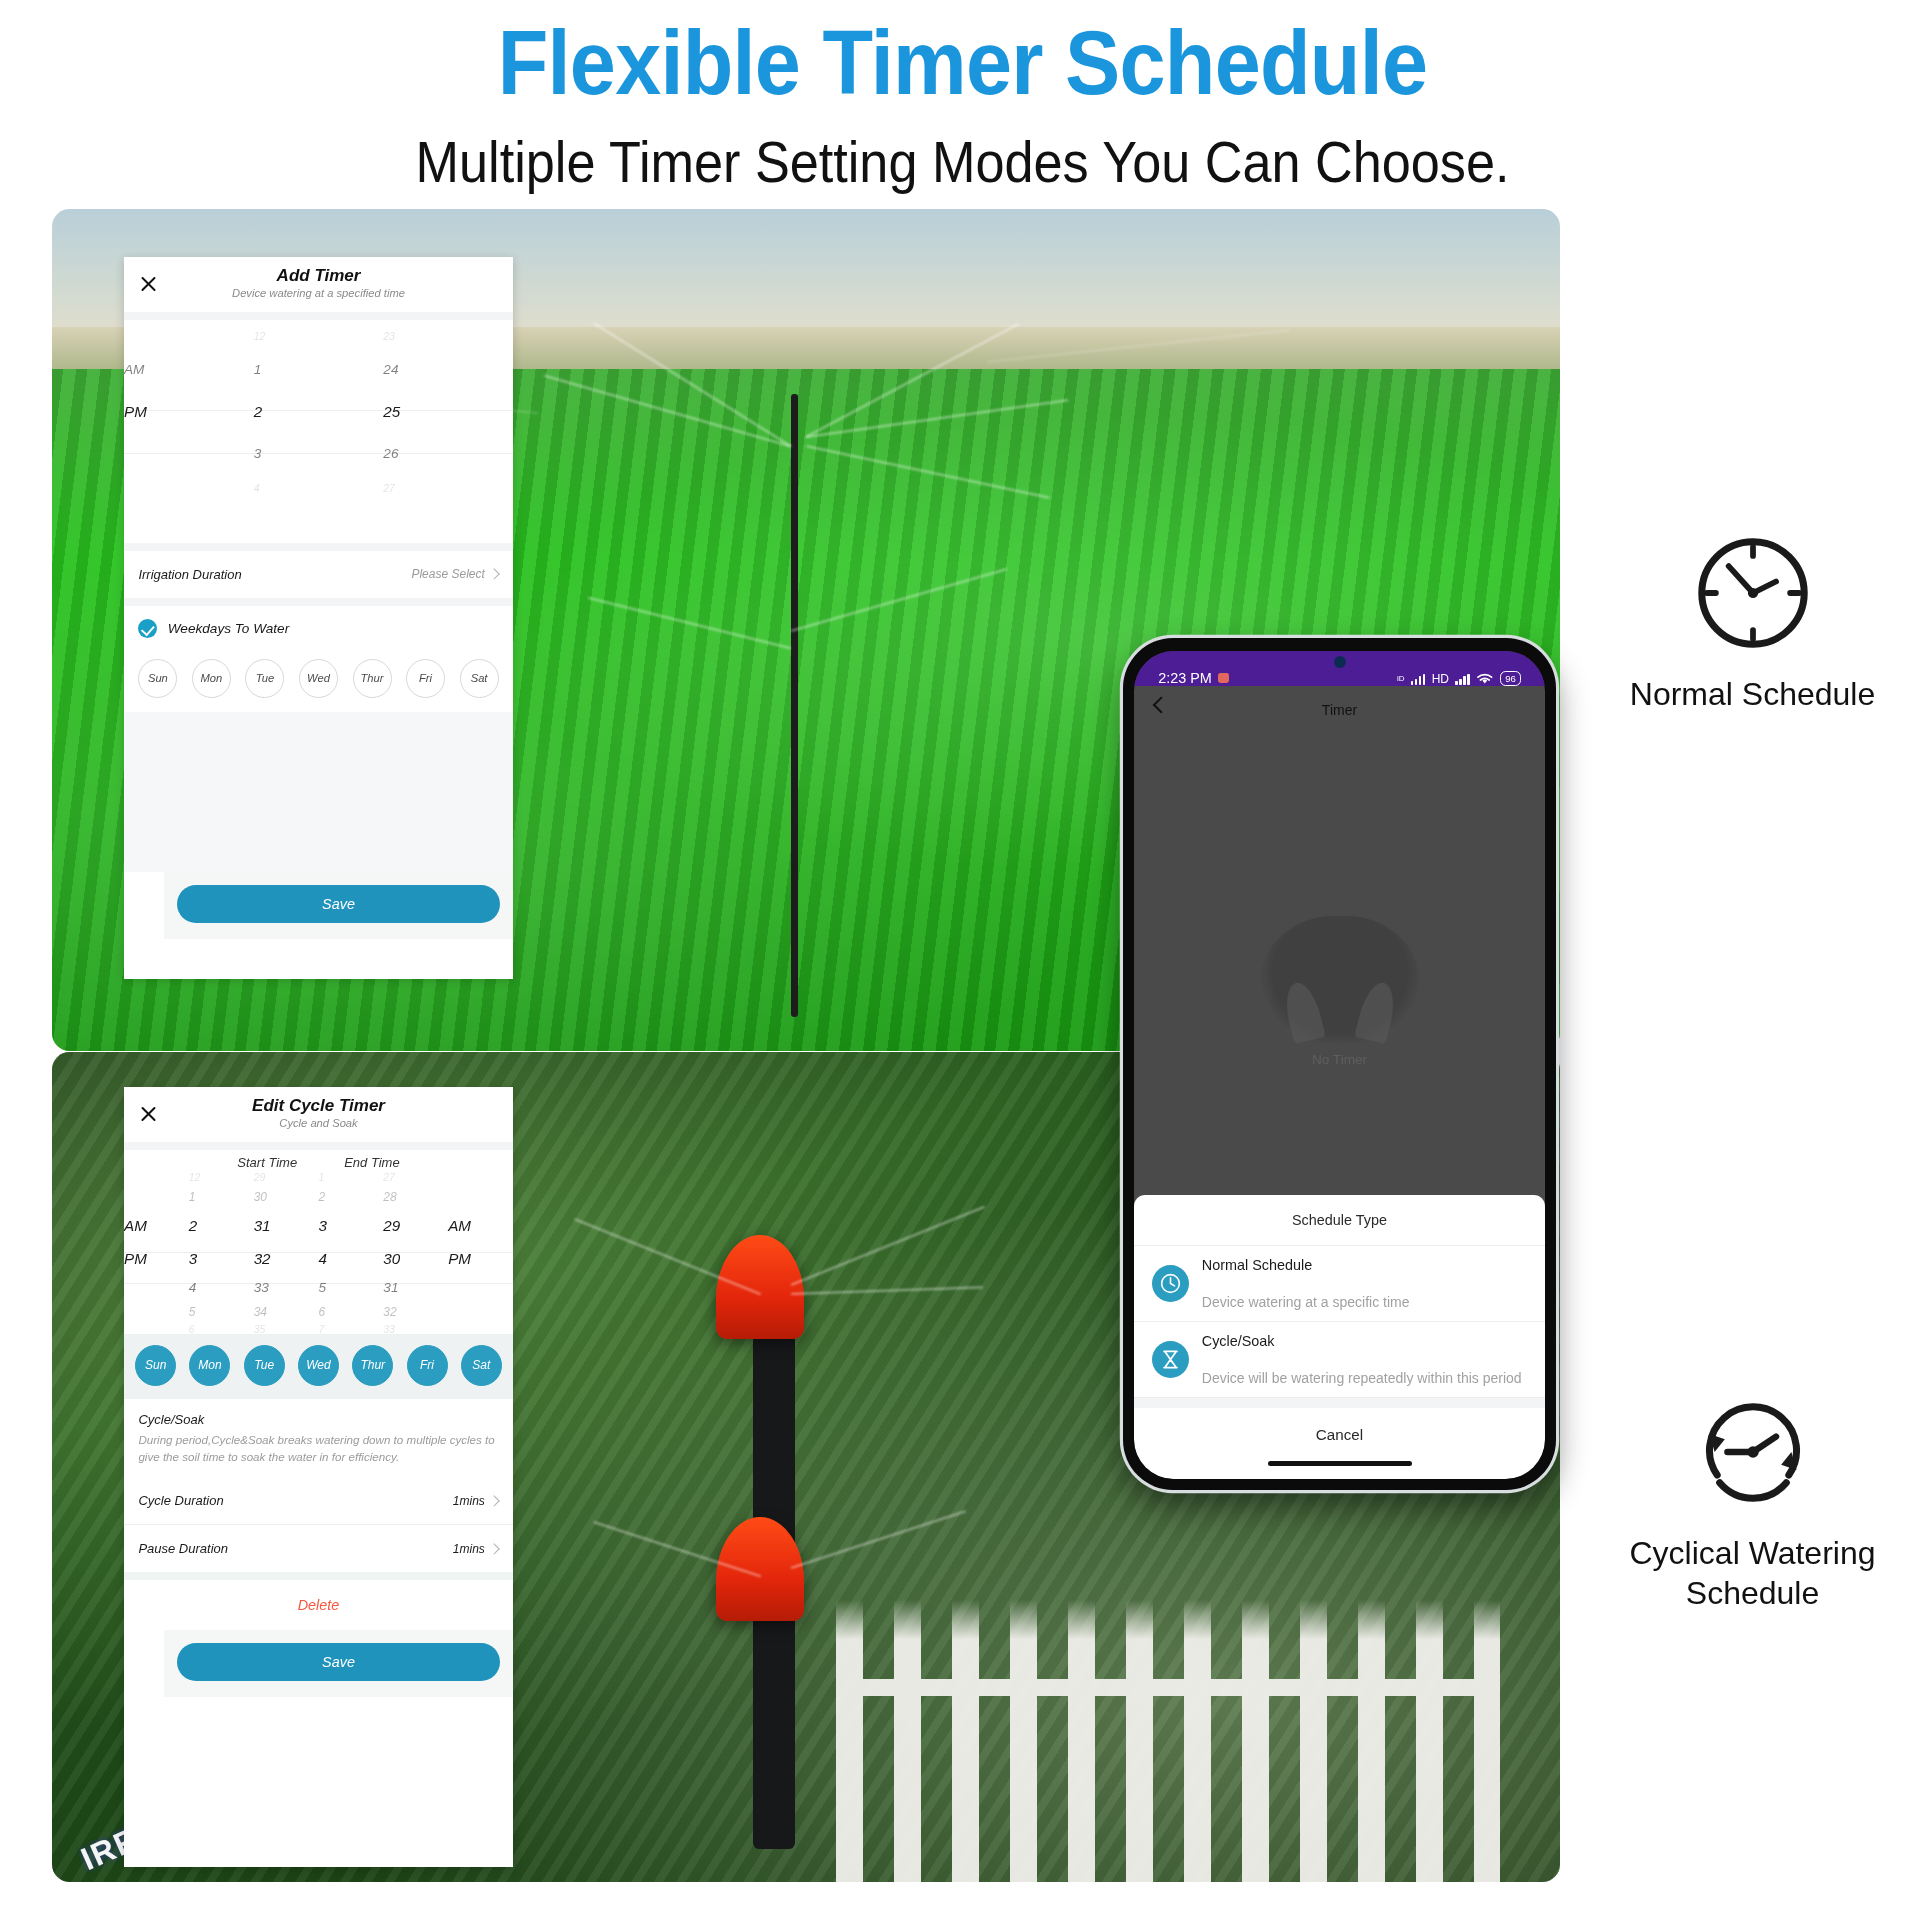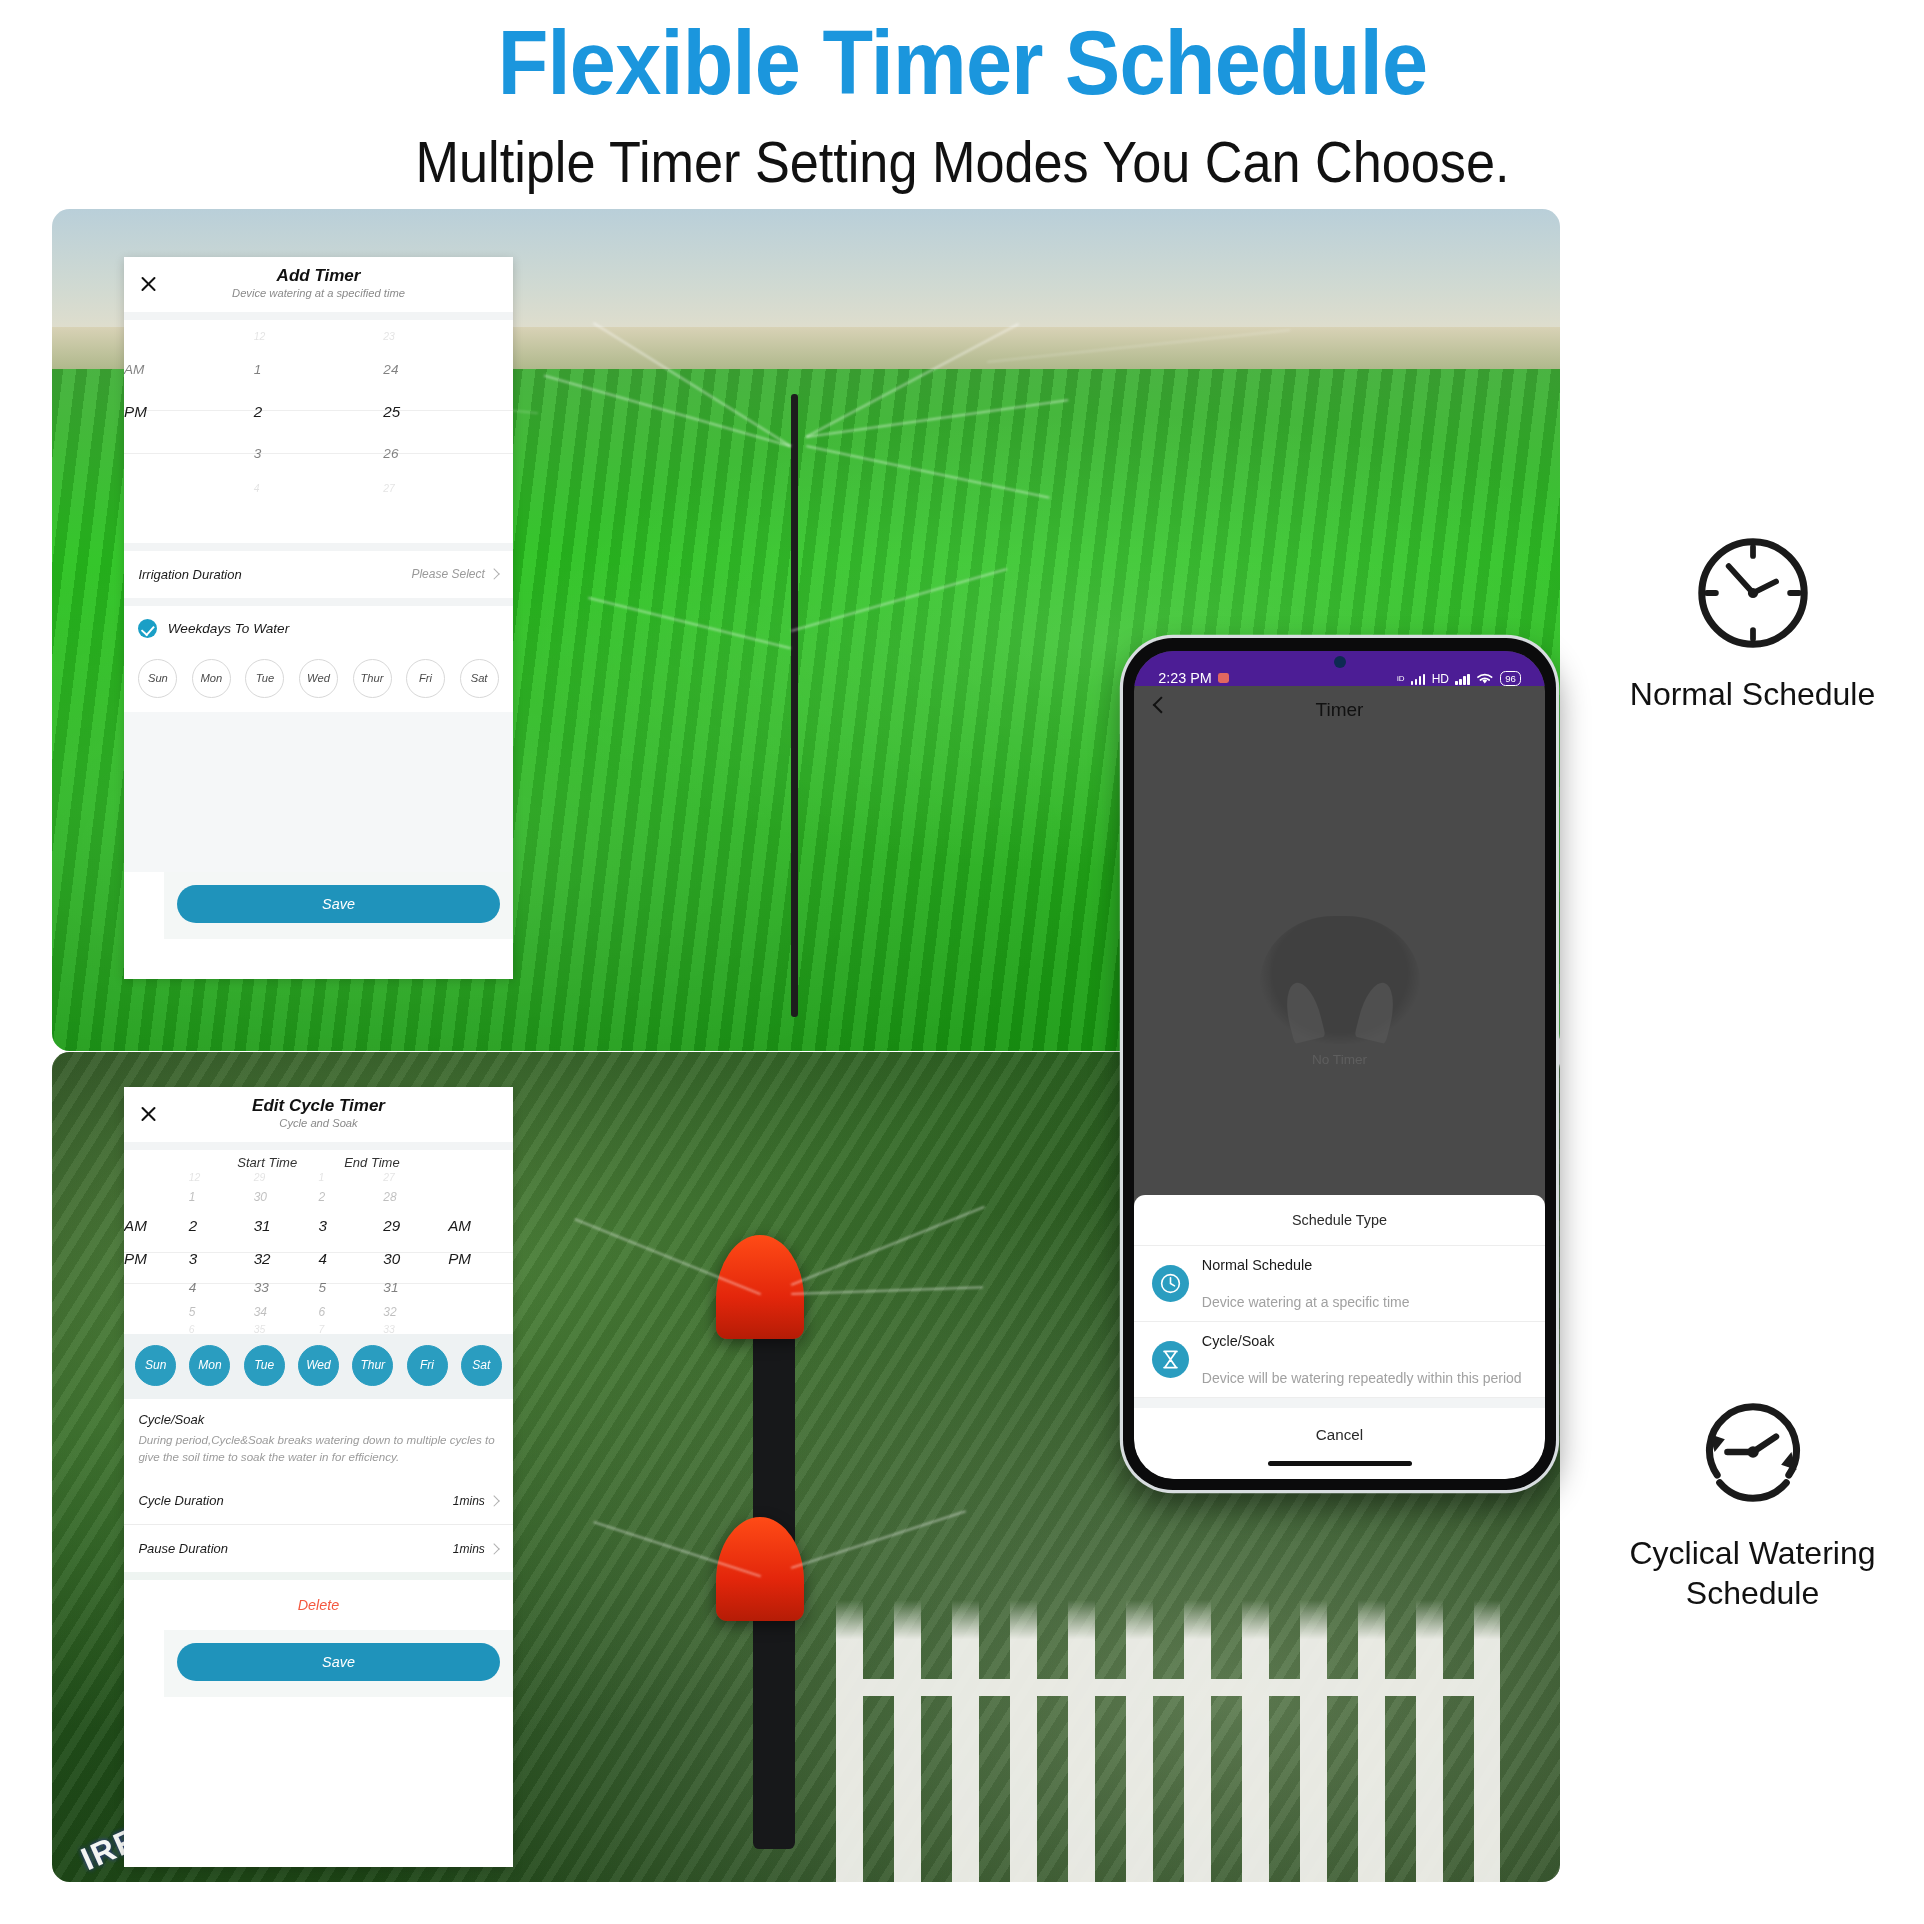--- a/index.html
+++ b/index.html
@@ -140,21 +140,21 @@
     justify-content:space-between;padding:0 24px;font-size:14.4px;position:relative;}
   .sb-left{display:flex;align-items:center;gap:6.4px;}
   .sb-right{display:flex;align-items:center;gap:6.4px;}
   .punch{position:absolute;left:50%;top:4.8px;transform:translateX(-50%);
     width:12px;height:12px;border-radius:50%;background:#0d2a52;}
   .alarm-dot{width:10.4px;height:10.4px;border-radius:2.4px;background:#e2675f;}
   .bars{display:flex;align-items:flex-end;gap:1.6px;height:13px;}
   .bars i{display:block;width:2.4px;background:#fff;border-radius:0.8px;}
   .batt{border:1.6px solid #fff;border-radius:5.6px;padding:0 4px;font-size:9.6px;line-height:13px;}
   .nav-bar{height:47px;position:relative;display:flex;align-items:center;justify-content:center;}
-  .nav-title{font-size:19px;color:#111;}
+  .nav-title{font-size:14px;color:#111;}
   .nav-back{position:absolute;left:21px;top:13px;width:10.4px;height:10.4px;
     border-left:2.1px solid #111;border-bottom:2.1px solid #111;transform:rotate(45deg);}
   .empty{position:absolute;left:0;right:0;top:265px;text-align:center;}
   .empty-art{width:160px;height:128px;margin:0 auto;opacity:.12;
     background:radial-gradient(ellipse at 50% 45%,#000 60%,transparent 72%);
     border-radius:46% 46% 42% 42%/52% 52% 42% 42%;position:relative;}
   .empty-art:before,.empty-art:after{content:"";position:absolute;bottom:3.2px;width:32px;height:59px;
     background:#cfcfcf;opacity:.55;border-radius:60% 60% 10% 10%/80% 80% 12% 12%;}
   .empty-art:before{left:27px;transform:rotate(-14deg);}
   .empty-art:after{right:27px;transform:rotate(14deg);}

